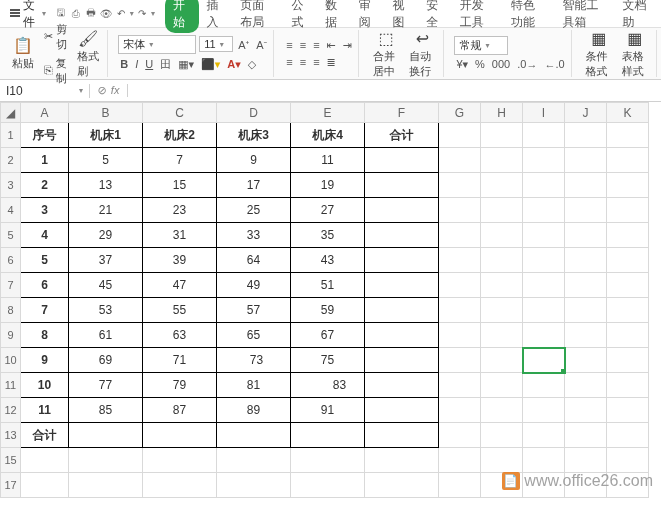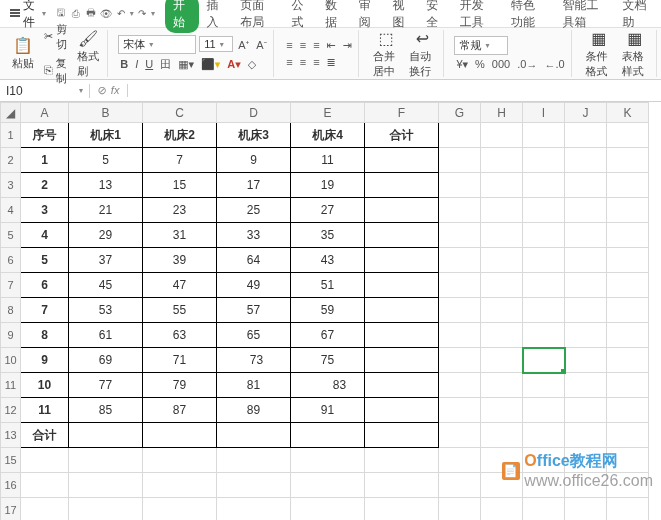--- a/index.html
+++ b/index.html
@@ -421,50 +421,35 @@
           <td></td>
           <td></td>
           <td></td>
           <td></td>
           <td></td>
           <td></td>
           <td></td>
           <td></td>
         </tr>
         <tr>
-          <th class="rowhdr">16</th>
-          <td></td>
-          <td></td>
-          <td></td>
-          <td></td>
-          <td></td>
-          <td></td>
-          <td></td>
-          <td></td>
-          <td></td>
-          <td></td>
-          <td></td>
-        </tr>
-        <tr>
           <th class="rowhdr">17</th>
           <td></td>
           <td></td>
           <td></td>
           <td></td>
           <td></td>
           <td></td>
           <td></td>
           <td></td>
           <td></td>
           <td></td>
           <td></td>
         </tr>
       </tbody>
 </table>
 </div>
 
 <div class="watermark">
   <div class="wm-sq">📄</div>
   <div>
-    <div class="wm-txt"><span class="o">O</span><span class="rest">ffice教程网</span></div>
     <div class="wm-sub">www.office26.com</div>
   </div>
 </div>
 
 </body></html>

